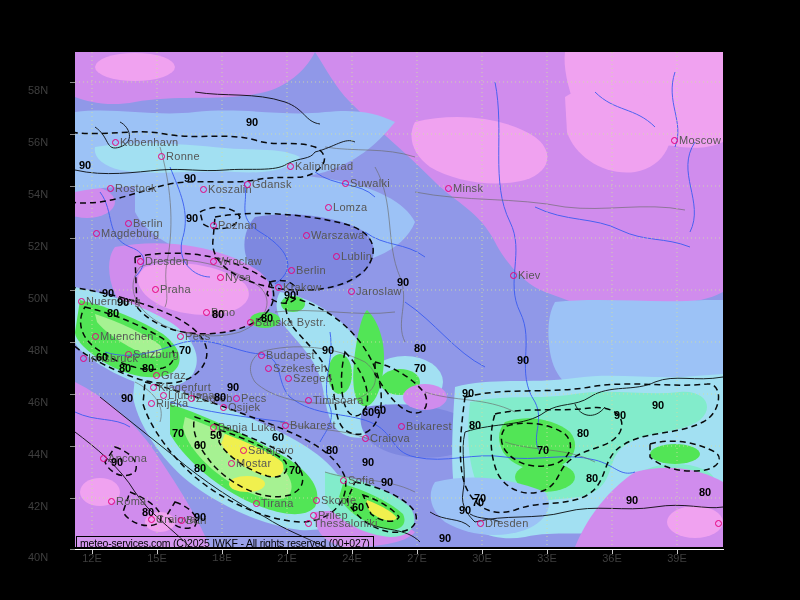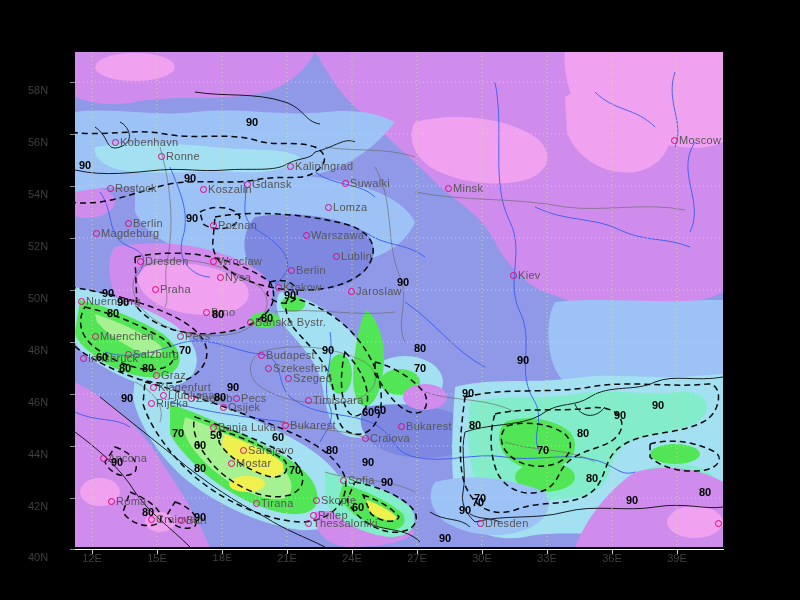--- a/index.html
+++ b/index.html
@@ -473,20 +473,21 @@
         <div class="clabel" style="left: 293px; top: 360px;">60</div>
         <div class="clabel" style="left: 42px; top: 410px;">90</div>
         <div class="clabel" style="left: 73px; top: 460px;">80</div>
         <div class="clabel" style="left: 312px; top: 430px;">90</div>
         <div class="clabel" style="left: 403px; top: 450px;">70</div>
         <div class="clabel" style="left: 370px; top: 486px;">90</div>
         <div class="clabel" style="left: 125px; top: 393px;">60</div>
         <div class="clabel" style="left: 143px; top: 262px;">80</div>
       </div>
 
+    <div id="footer-credit">meteo-services.com   (C)2025 IWKF - All rights reserved (00+027)</div>
   </div>
 
   <div id="x-axis-line"></div>
   <div id="axis-layer">
       <div class="xlabel" style="left: 92px;">12E</div>
       <div class="xtick" style="left: 92px;"></div>
       <div class="xlabel" style="left: 157px;">15E</div>
       <div class="xtick" style="left: 157px;"></div>
       <div class="xlabel" style="left: 222px; font-family: Liberation Mono, monospace;">18E</div>
       <div class="xtick" style="left: 222px;"></div>

